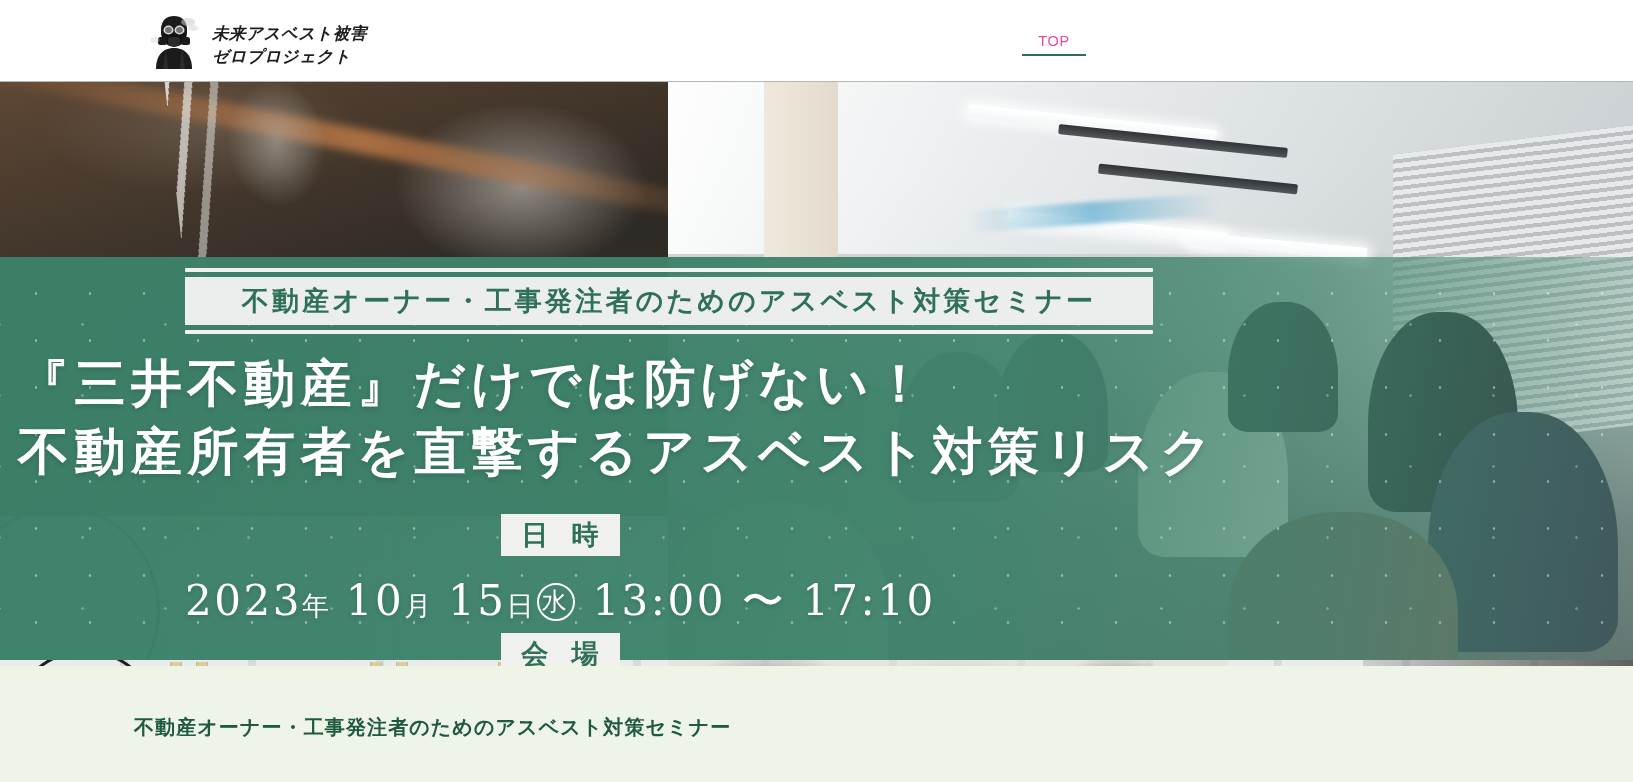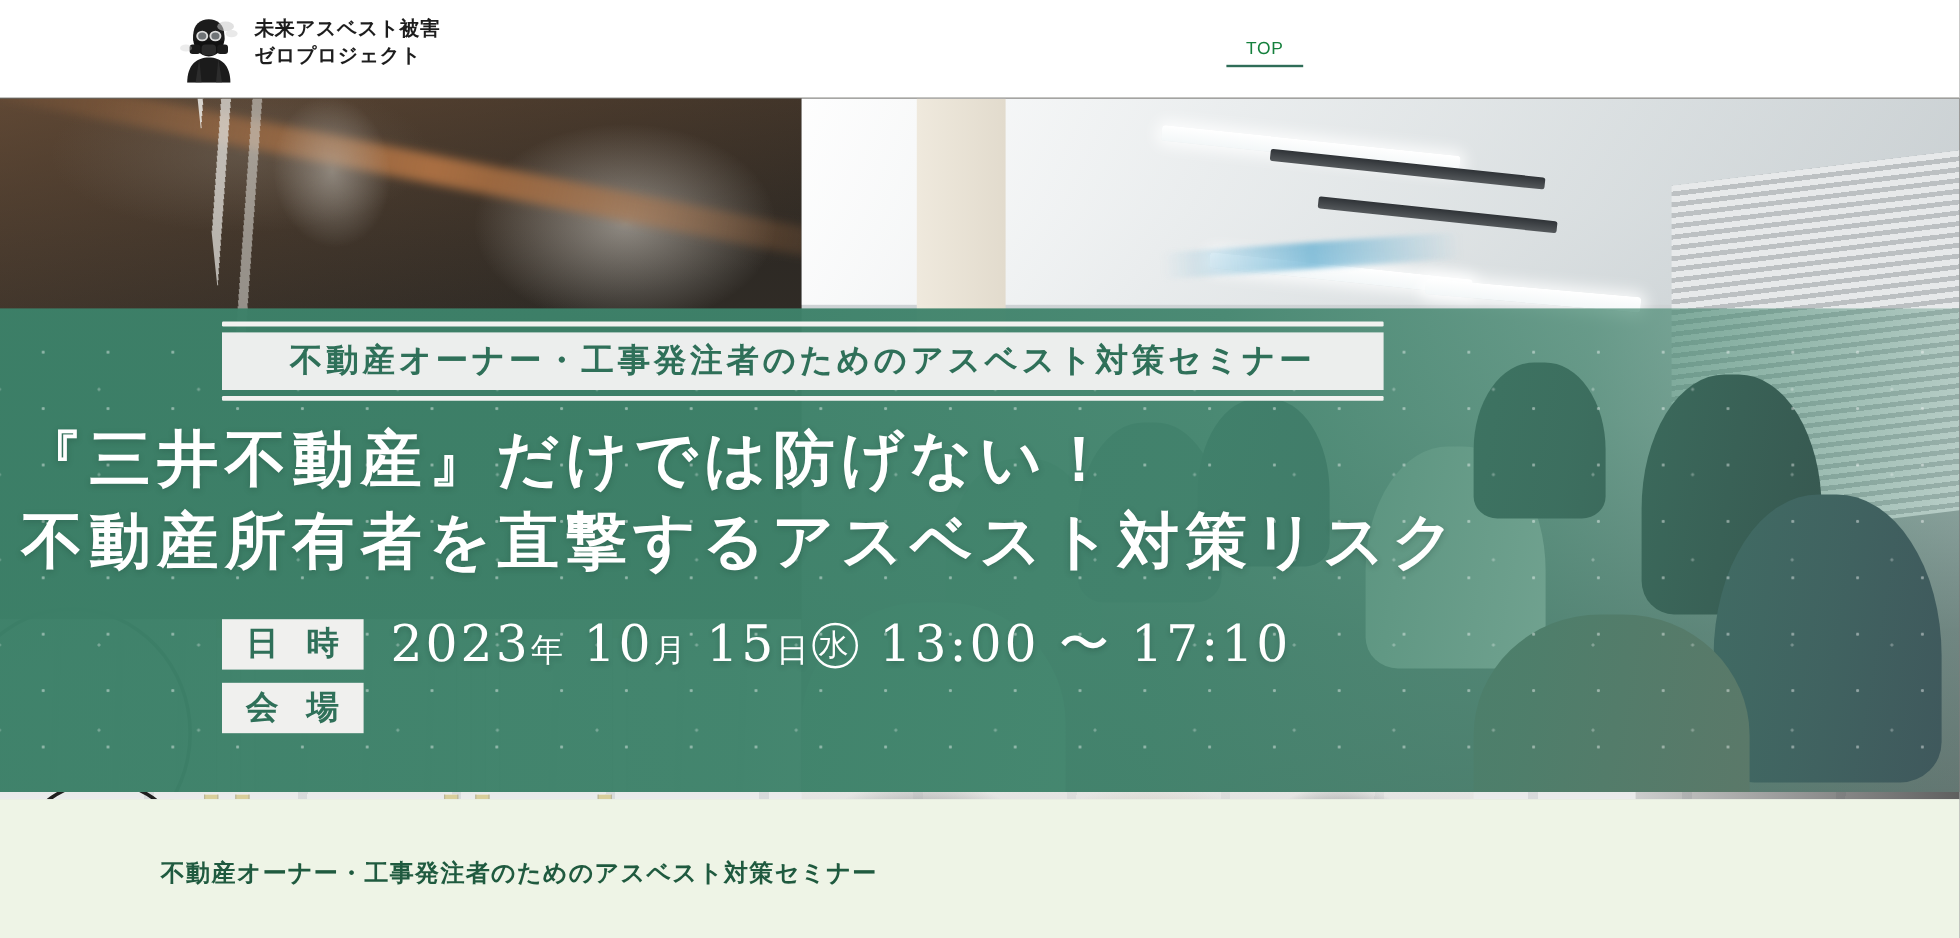--- a/index.html
+++ b/index.html
@@ -15,23 +15,24 @@
   .header{
     position:relative;
     height:82px;
     background:#ffffff;
     border-bottom:1px solid #b7b7b4;
     display:flex;
     align-items:center;
   }
   .brand{
     display:flex;
-    align-items:flex-start;
+    align-items:flex-end;
     gap:12px;
     margin-left:148px;
+    font-style:italic;
   }
   .brand-logo{
     width:52px;height:56px;
     flex:0 0 auto;
     display:block;
   }
   .brand-text{
     font-size:16.5px;
     font-weight:bold;
     line-height:1.42;
@@ -49,21 +50,21 @@
     align-items:center;
     gap:0px;
   }
   .nav-item{
     position:relative;
     height:82px;
     display:flex;
     align-items:center;
     justify-content:center;
     font-size:14.5px;
-    color:#15803d;
+    color:#ec4899;
     letter-spacing:.6px;
     cursor:pointer;
     font-weight:500;
   }
   .nav-item.top{ width:64px; }
   .nav-item.contact{ width:140px; font-weight:bold; }
   .nav-item.active::after{
     content:"";
     position:absolute;
     left:0; right:0;
@@ -309,20 +310,21 @@
   .info-rows{
     position:absolute;
     left:185px;
     top:257px;
   }
   .info-row{
     display:flex;
     align-items:center;
     gap:22px;
     margin-bottom:9px;
+    flex-direction:column;
   }
   .info-label{
     background:#f0f0ee;
     color:#2f7059;
     font-weight:bold;
     font-size:27px;
     letter-spacing:7px;
     padding:5px 14px 6px 20px;
     line-height:1.15;
     min-width:104px;

